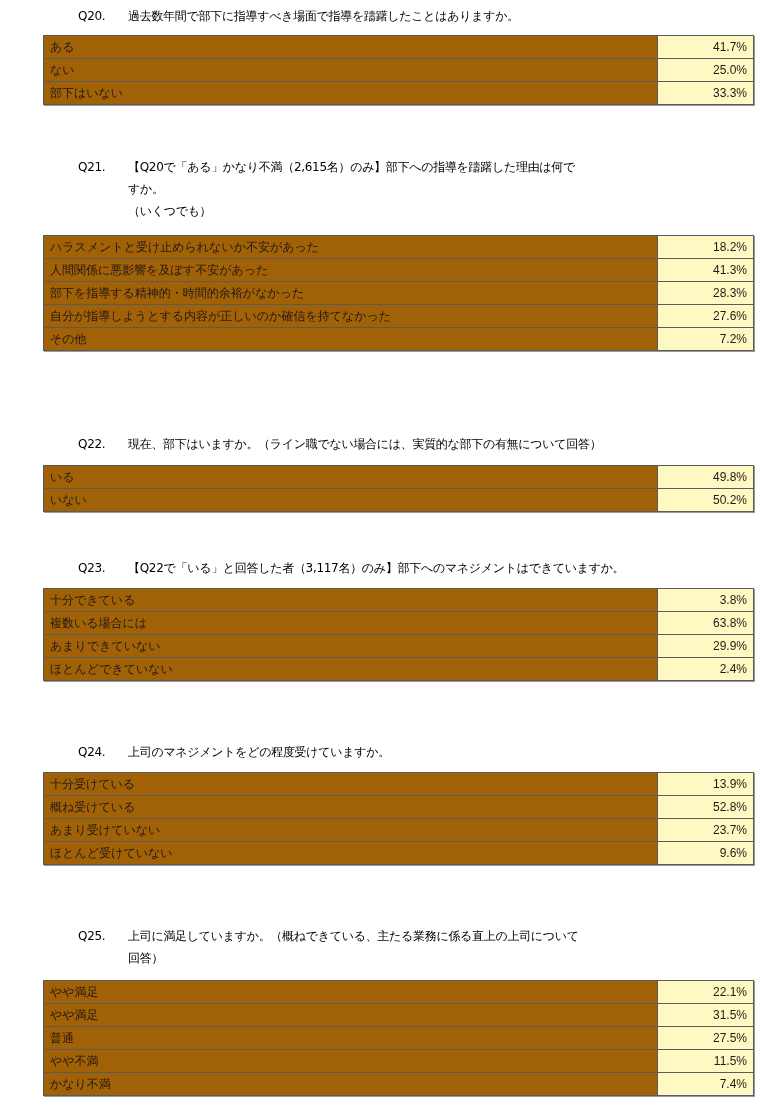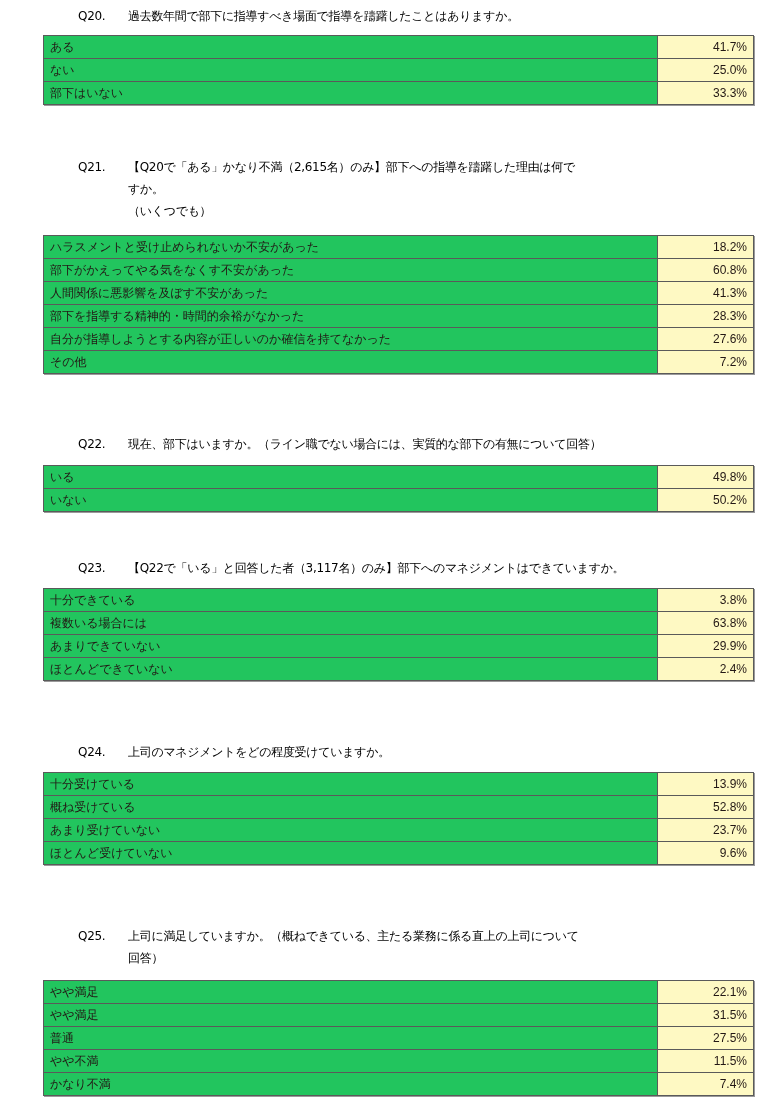--- a/index.html
+++ b/index.html
@@ -14,21 +14,21 @@
   }
   .q-title .num { display: inline-block; width: 50px; }
   .q-title .sub { display: block; padding-left: 50px; }
   table.ans {
     position: absolute; left: 43px; width: 706px; border-collapse: collapse;
     font-size: 12px; table-layout: fixed;
   }
   table.ans td {
     height: 23px; border: 1px solid #5a5a5a; padding: 0 6px; box-sizing: border-box;
   }
-  table.ans td.lbl { background: #22c55e; width: 614px; text-align: left; }
+  table.ans td.lbl { background: #a16207; width: 614px; text-align: left; }
   table.ans td.pct { background: #fef9c3; width: 96px; text-align: right; padding-right: 6px; font-family: "Liberation Sans Narrow", "Liberation Sans", sans-serif; }
   table.ans tr:first-child td { border-top: 1px solid #5a5a5a; }
   table.ans { box-shadow: 1px 1px 0 #9a9a9a; }
 </style>
 </head>
 <body>
 
 <div class="q-title" style="top:5px;">
   <span class="num">Q20.</span><span>過去数年間で部下に指導すべき場面で指導を躊躇したことはありますか。</span>
 </div>
@@ -52,24 +52,20 @@
 <div class="q-title" style="top:156px;">
   <span class="num">Q21.</span><span>【Q20で「ある」かなり不満（2,615名）のみ】部下への指導を躊躇した理由は何で</span>
   <span class="sub">すか。</span>
   <span class="sub">（いくつでも）</span>
 </div>
 <table class="ans" style="top:235px;">
   <tbody>
       <tr>
         <td class="lbl">ハラスメントと受け止められないか不安があった</td>
         <td class="pct">18.2%</td>
-      </tr>
-  <tr>
-        <td class="lbl">部下がかえってやる気をなくす不安があった</td>
-        <td class="pct">60.8%</td>
       </tr>
   <tr>
         <td class="lbl">人間関係に悪影響を及ぼす不安があった</td>
         <td class="pct">41.3%</td>
       </tr>
   <tr>
         <td class="lbl">部下を指導する精神的・時間的余裕がなかった</td>
         <td class="pct">28.3%</td>
       </tr>
   <tr>

